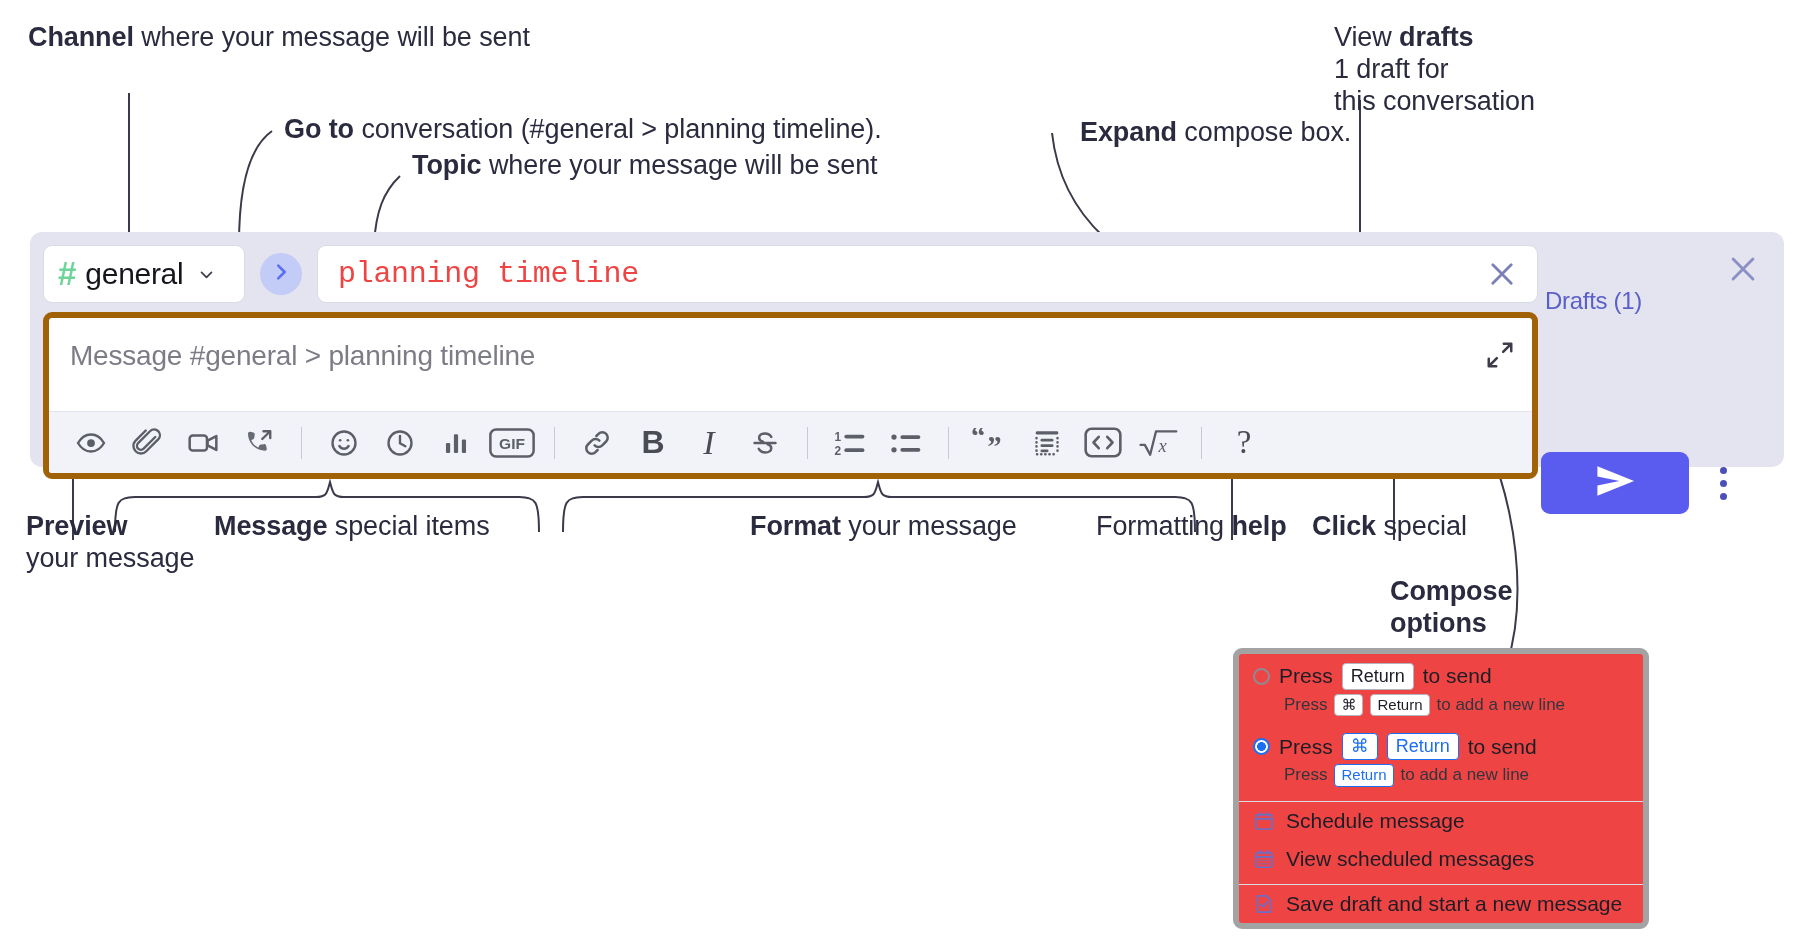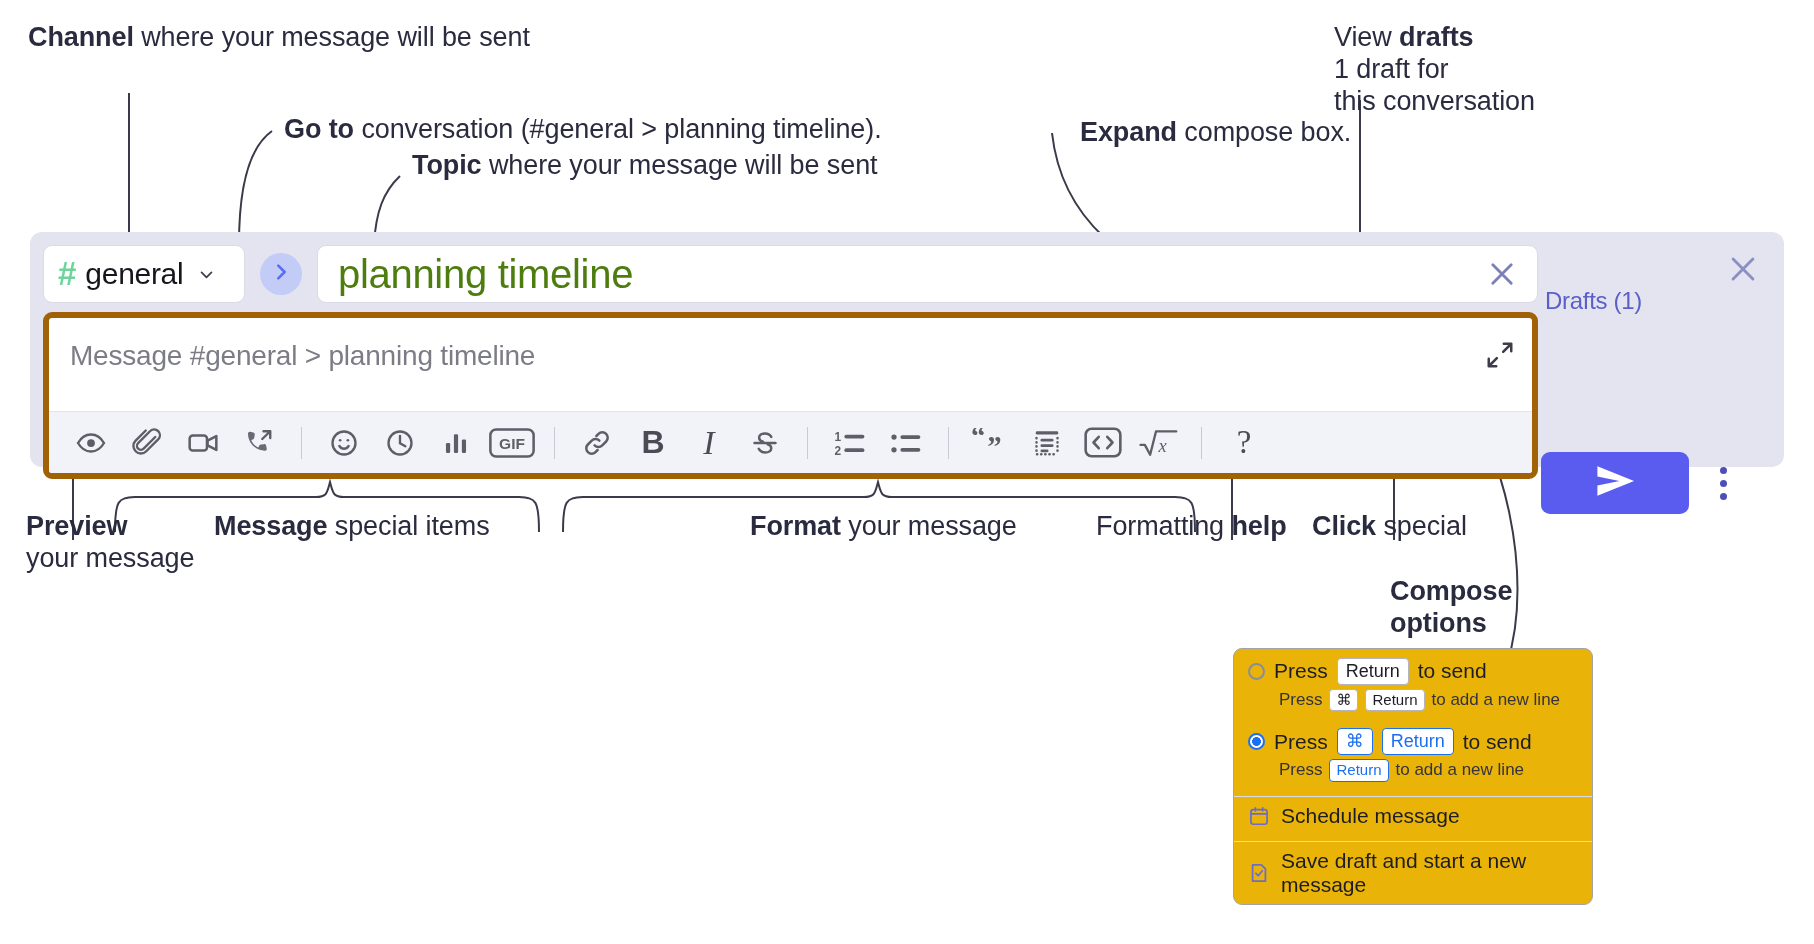--- a/index.html
+++ b/index.html
@@ -112,23 +112,24 @@
     border: 1px solid #d9dbe6;
     border-radius: 9px;
     height: 58px;
     display: flex;
     align-items: center;
     padding: 0 12px 0 20px;
     box-sizing: border-box;
   }
   .topic-value {
     flex: 1 1 auto;
-    font-size: 40px;
-    color: #4d7c0f;
+    font-size: 30px;
+    color: #ef4444;
     letter-spacing: -0.3px;
+    font-family: Liberation Mono, monospace;
   }
   .topic-clear {
     width: 34px; height: 34px;
     color: #7b80b8;
     flex: 0 0 auto;
     margin-right: 6px;
   }
 
   
   #message-box {
@@ -238,23 +239,23 @@
     width: 7px; height: 7px;
     border-radius: 50%;
     background: #4c4fb8;
   }
 
   
   #options-menu {
     position: absolute;
     left: 1233px;
     top: 648px;
-    width: 360px;
-    background: #eab308;
-    border: 1px solid #a3a3a3;
+    width: 416px;
+    background: #ef4444;
+    border: 6px solid #a3a3a3;
     border-radius: 9px;
     box-sizing: border-box;
     font-size: 20px;
     color: #1d1d26;
   }
   .opt-radio-row {
     display: flex;
     align-items: center;
     gap: 9px;
     padding: 9px 14px 0 14px;
@@ -664,20 +665,37 @@
     <div class="opt-item">
       <span class="oicon">
         <svg viewBox="0 0 24 24" width="22" height="22" fill="none" stroke="currentColor" stroke-width="1.9" stroke-linecap="round">
           <rect x="3.2" y="5" width="17.6" height="16" rx="2.6"></rect>
           <path d="M3.2 9.6 L20.8 9.6 M8 3.2 L8 6.4 M16 3.2 L16 6.4"></path>
         </svg>
       </span>
       <span>Schedule message</span>
     </div>
 
+    <div class="opt-item">
+      <span class="oicon">
+        <svg viewBox="0 0 24 24" width="22" height="22" fill="none" stroke="currentColor" stroke-width="1.9" stroke-linecap="round">
+          <rect x="3.2" y="5" width="17.6" height="16" rx="2.6"></rect>
+          <path d="M3.2 9.6 L20.8 9.6 M8 3.2 L8 6.4 M16 3.2 L16 6.4"></path>
+          <g fill="currentColor" stroke="none">
+            <circle cx="8" cy="13.4" r="1.1"></circle>
+              <circle cx="12" cy="13.4" r="1.1"></circle>
+              <circle cx="16" cy="13.4" r="1.1"></circle>
+            <circle cx="8" cy="17.2" r="1.1"></circle>
+              <circle cx="12" cy="17.2" r="1.1"></circle>
+              <circle cx="16" cy="17.2" r="1.1"></circle>
+          </g>
+        </svg>
+      </span>
+      <span>View scheduled messages</span>
+    </div>
 
     <div class="opt-div"></div>
 
     <div class="opt-item">
       <span class="oicon">
         <svg viewBox="0 0 24 24" width="22" height="22" fill="none" stroke="currentColor" stroke-width="1.9" stroke-linecap="round" stroke-linejoin="round">
           <path d="M5 3.2 L14.6 3.2 L19 7.6 L19 20.8 L5 20.8 Z"></path>
           <path d="M8.6 12.4 L11.2 15 L15.6 9.6"></path>
         </svg>
       </span>

